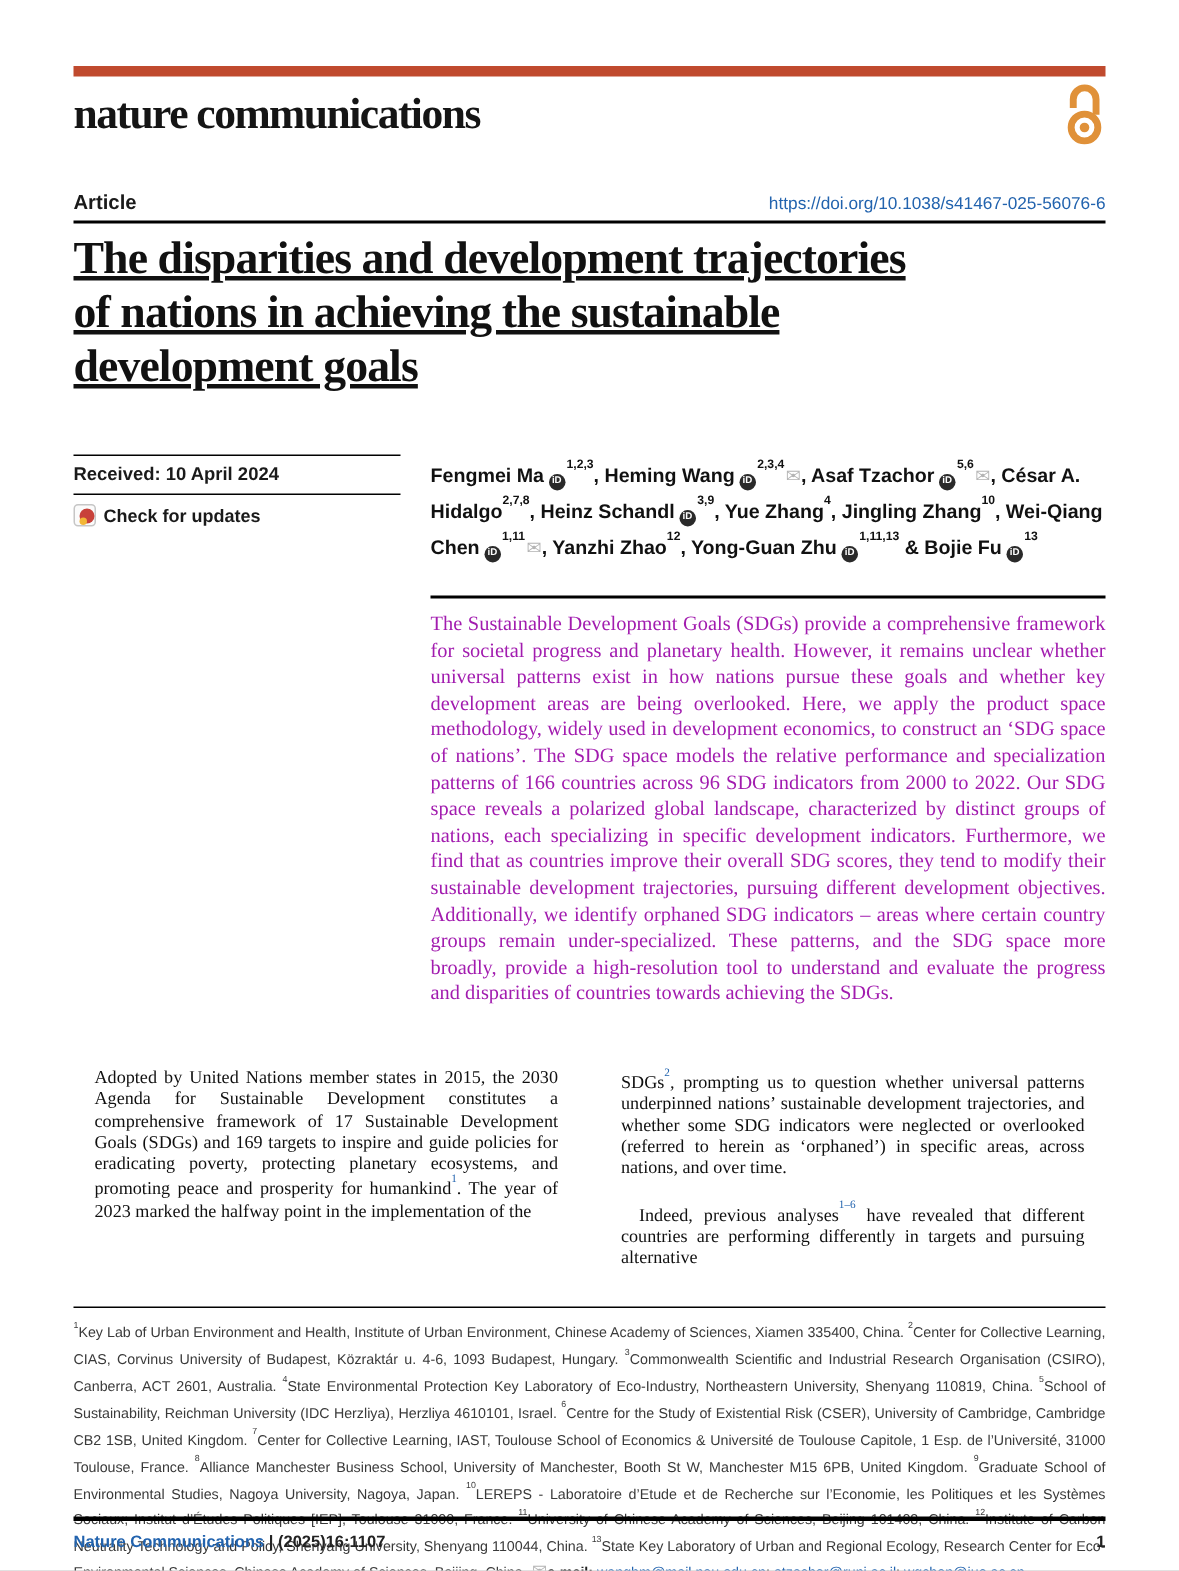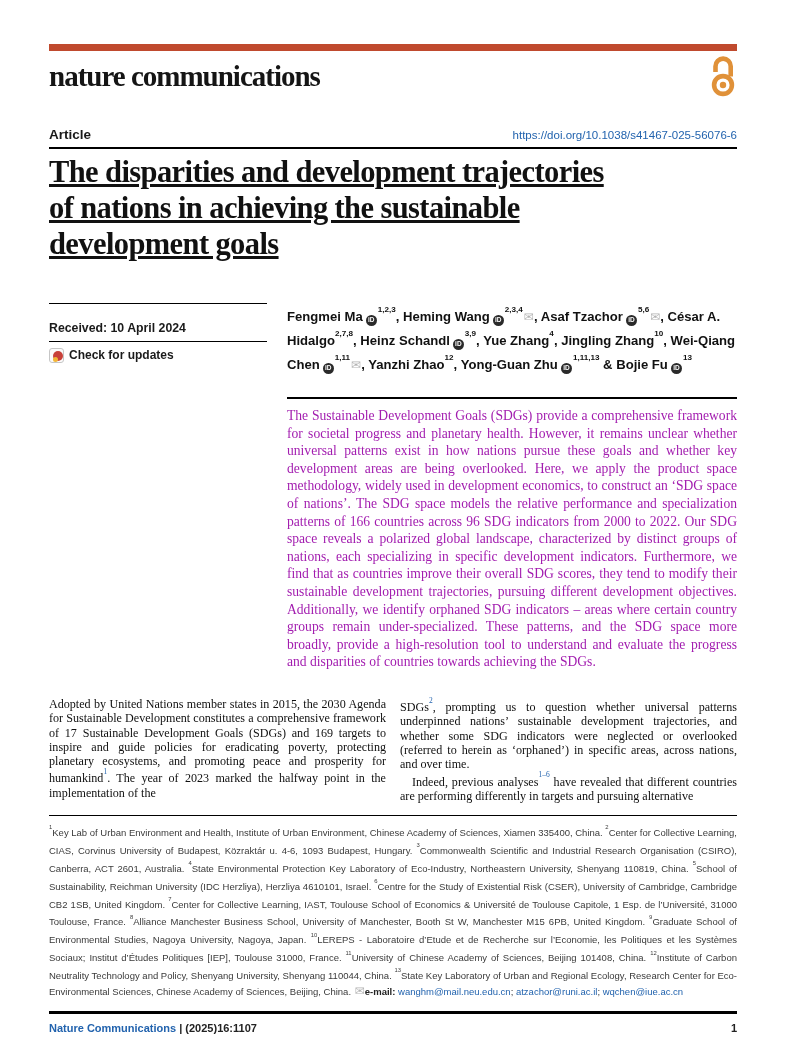--- a/index.html
+++ b/index.html
@@ -16,34 +16,34 @@
   }
   .content{padding:0 49px}
 
   
   .top-rule{margin-top:44px;height:7px;background:var(--orange-rule)}
   .header-row{display:flex;justify-content:space-between;align-items:flex-start;height:56px}
   .wordmark{font-family:"Liberation Serif",serif;font-weight:700;font-size:29px;letter-spacing:-1px;margin-top:9px;color:#151515}
   .oa-logo{margin-top:4px;flex:0 0 auto}
 
   
-  .article-row{display:flex;justify-content:space-between;align-items:center;margin-top:20px}
+  .article-row{display:flex;justify-content:space-between;align-items:flex-end;margin-top:20px}
   .kicker{font-weight:700;font-size:13.5px}
   .doi-link{font-size:11.5px;font-weight:400;color:var(--link);text-decoration:none}
   .title-rule{height:2px;background:#000;margin-top:5px}
   .page-title{
     font-family:"Liberation Serif",serif;font-weight:700;font-size:30.5px;
     line-height:36px;margin-top:5px;letter-spacing:-0.6px;white-space:pre-line;color:#111;text-decoration:underline;
   }
 
   
   .meta{display:grid;grid-template-columns:218px 450px;column-gap:20px;margin-top:41px}
-  .meta-row{border-top:1.5px solid #000;padding:17px 0 6px;font-weight:700;font-size:12.3px}
+  .meta-row{border-top:1.5px solid #000;padding:5px 0 6px;font-weight:700;font-size:12.3px}
   .meta-row.serif{font-family:"Liberation Serif",serif;font-weight:400;font-size:12.5px}
-  .check-row{border-top:1.5px solid #000;padding-top:6px;display:flex;gap:5px;font-weight:700;font-size:12px;cursor:pointer}
+  .check-row{border-top:1.5px solid #000;padding-top:6px;display:flex;align-items:center;gap:5px;font-weight:700;font-size:12px;cursor:pointer}
   .crossmark{width:15px;height:15px;border:1px solid #c6c6c6;border-radius:3px;background:#fbfbfb;display:inline-block;position:relative;flex:0 0 auto}
   .cm-red{position:absolute;left:2.5px;top:2px;width:10px;height:10px;border-radius:50%;background:#c8413a}
   .cm-yellow{position:absolute;left:3px;top:7.5px;width:5px;height:5px;border-radius:50%;background:#f2b636}
 
   .authors{font-weight:700;font-size:13.1px;line-height:20.5px;margin-top:1px;color:#111}
   .authors sup,.affiliations sup{font-size:0.62em;position:relative;top:-0.45em;letter-spacing:0}
   .orcid-icon{
     display:inline-flex;align-items:center;justify-content:center;
     width:11px;height:11px;border-radius:50%;background:#2a2a2a;color:#fff;
     font-size:6.5px;font-weight:700;vertical-align:-1px;margin:0 1px 0 3px;
@@ -55,21 +55,21 @@
     font-family:"Liberation Serif",serif;font-size:13.6px;line-height:17.6px;
     text-align:justify;margin-top:8px;color:#a21caf;
   }
 
   
   .body-cols{
     display:grid;grid-template-columns:337px 337px;column-gap:14px;margin-top:26px;
     font-family:"Liberation Serif",serif;font-size:12.1px;line-height:14.3px;
     text-align:justify;color:#101010;
   }
-  .body-cols p{margin:0}
+  .body-cols p{margin:14px}
   .body-cols p.indent{text-indent:12px}
   sup.ref{font-size:0.62em;position:relative;top:-0.45em;color:var(--link);cursor:pointer}
 
   
   .fn-rule{height:1px;background:#000;margin-top:12px}
   .affiliations{
     font-size:9.5px;line-height:14.7px;text-align:justify;margin-top:7px;color:#3a3a3a;
   }
   .affiliations .link{color:var(--link);text-decoration:none;cursor:pointer}
   .affiliations b{color:#222}

